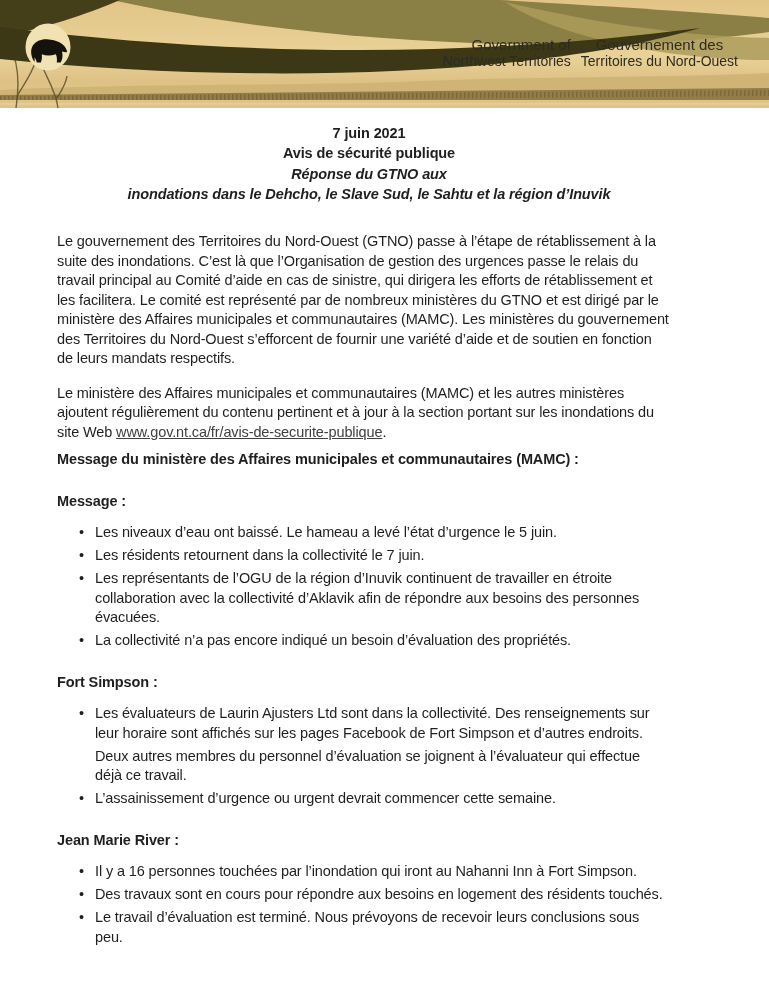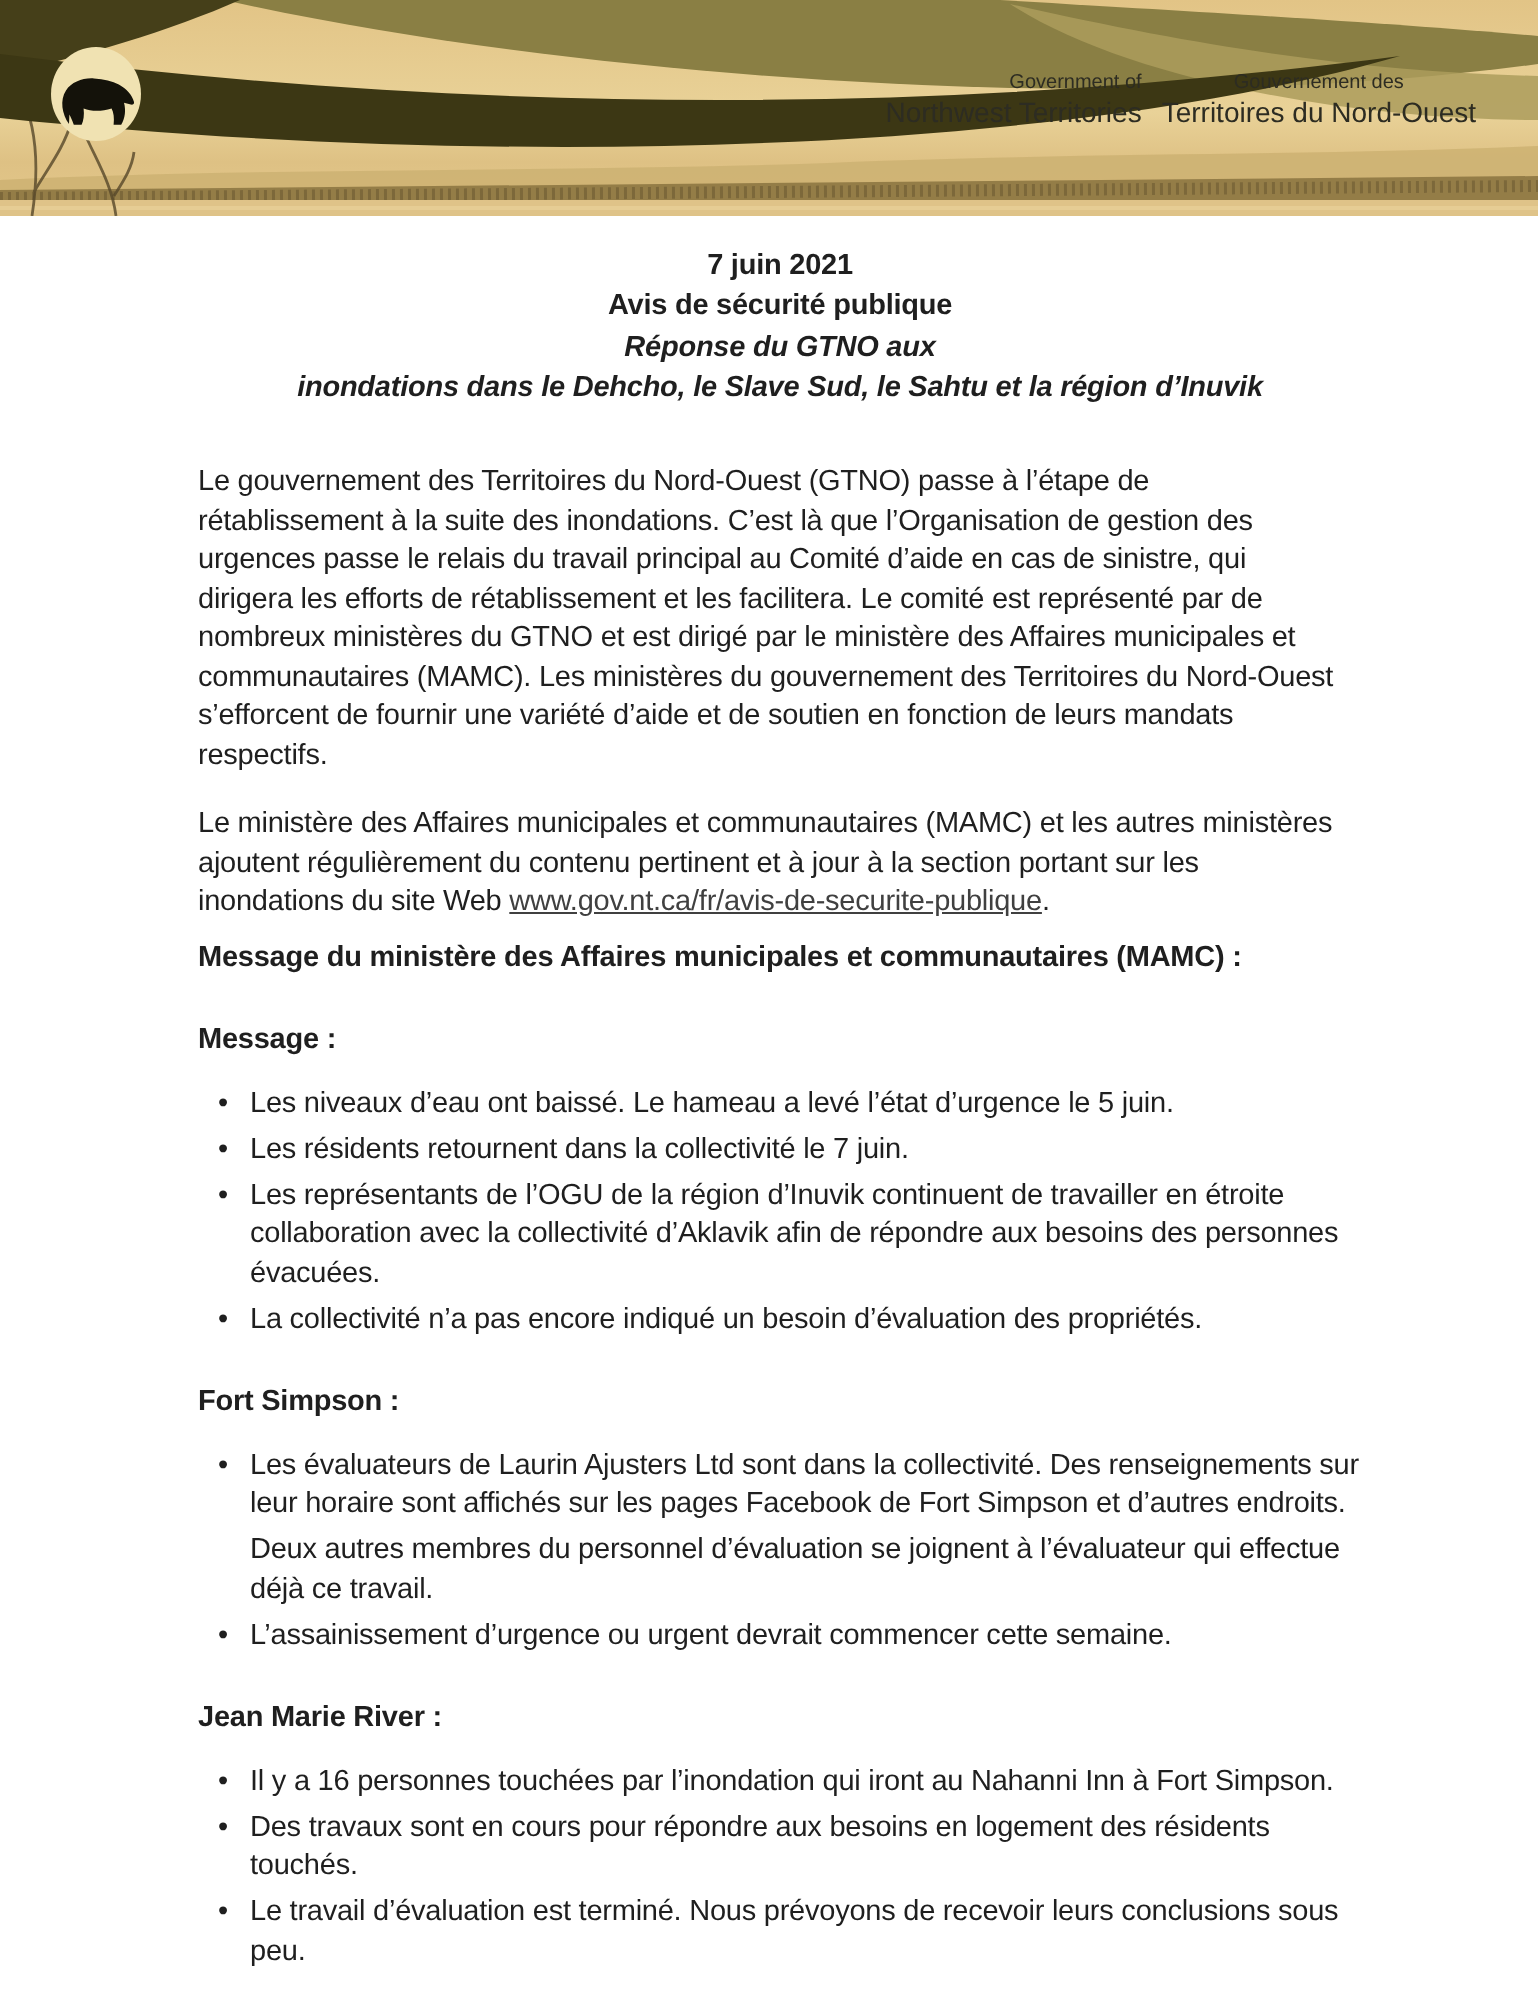--- a/index.html
+++ b/index.html
@@ -11,35 +11,35 @@
   }
   
   .banner { position: relative; width: 769px; height: 108px; overflow: hidden; }
   .banner svg { display: block; }
   .gov-text {
     position: absolute; top: 37px; right: 31px;
     display: flex; gap: 10px; color: #2d2c22; line-height: 1.05;
   }
   .gov-en { text-align: right; }
   .gov-fr { text-align: center; }
-  .gov-small { font-size: 10px; margin-bottom: 1px; }
+  .gov-small { font-size: 15px; margin-bottom: 1px; }
   .gov-large { font-size: 14px; }
   
   .content {
-    padding: 16px 88px 0 99px;
+    padding: 16px 88px 0 57px;
     font-size: 14.5px; letter-spacing: -0.12px; line-height: 19.5px;
   }
   .center-line { text-align: center; font-weight: bold; }
   .title-block { margin-top: 2px; margin-bottom: 28px; font-style: italic; }
   p { margin: 0 12px 15px 0; }
   p.body-par2 { margin-bottom: 8px; }
   .bold { font-weight: bold; }
   a.doc-link { color: #404040; text-decoration: underline; }
   .section-heading { font-weight: bold; margin: 22px 0 12px 0; }
-  ul.bullets { list-style: none; margin: 0; padding: 0 0 0 26px; }
+  ul.bullets { list-style: none; margin: 12px; padding: 0 0 0 26px; }
   ul.bullets li { position: relative; margin-bottom: 3.5px; }
   ul.bullets li::before {
     content: "\2022"; position: absolute; left: -16px; top: 0;
     font-size: 14.5px; color: #1f1f1f;
   }
   ul.bullets li.no-bullet::before { content: ""; }
 </style>
 </head>
 <body>
 

